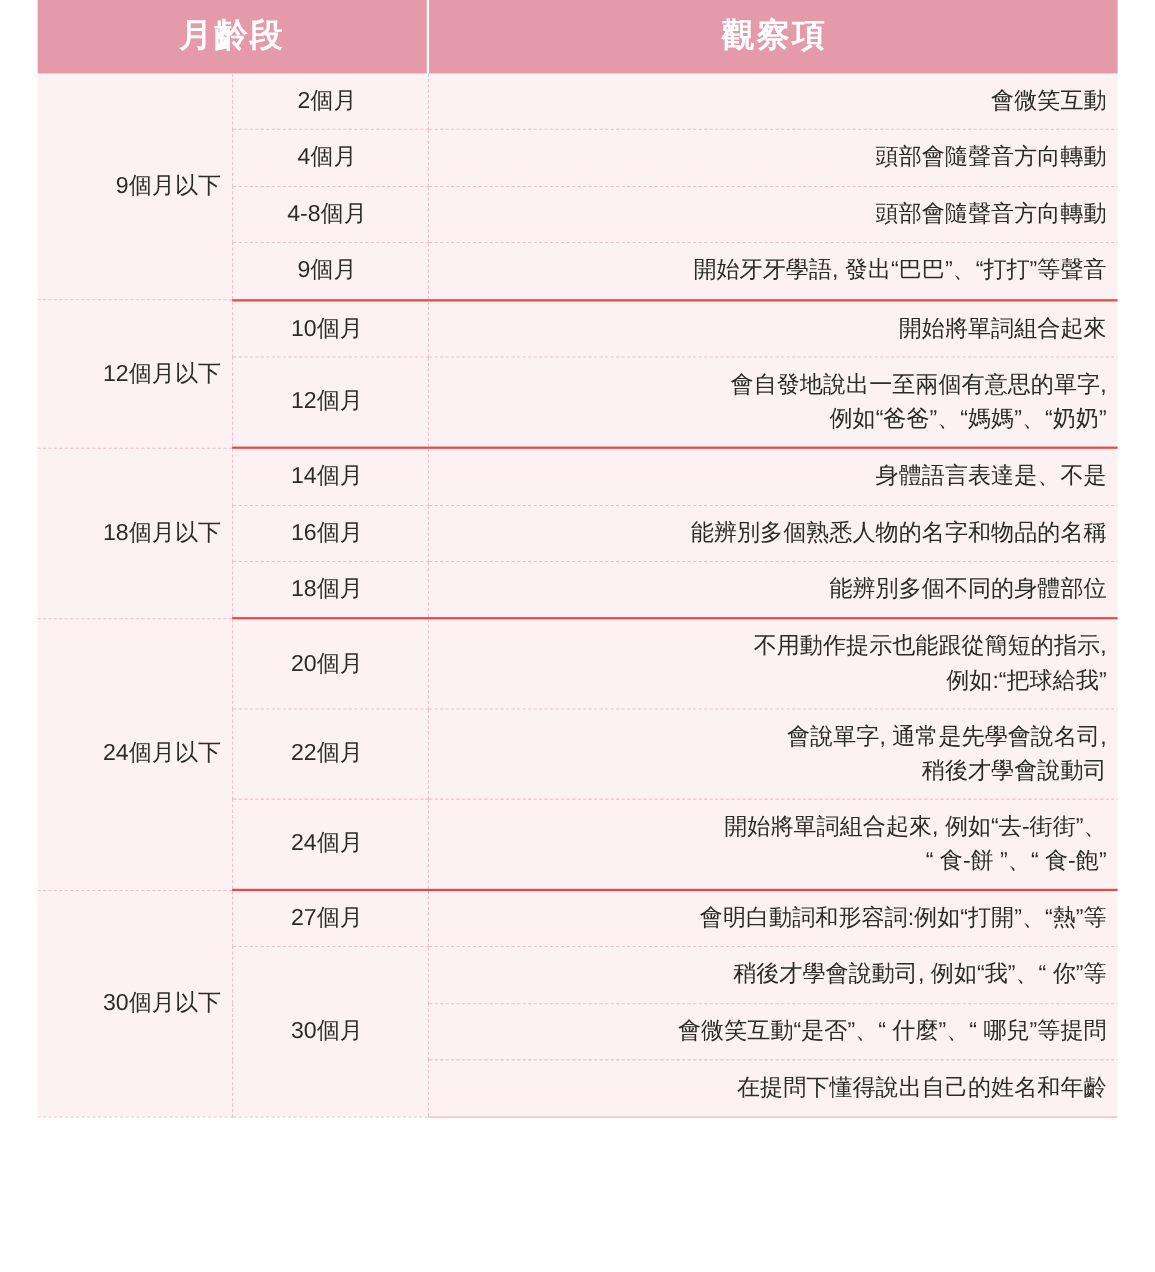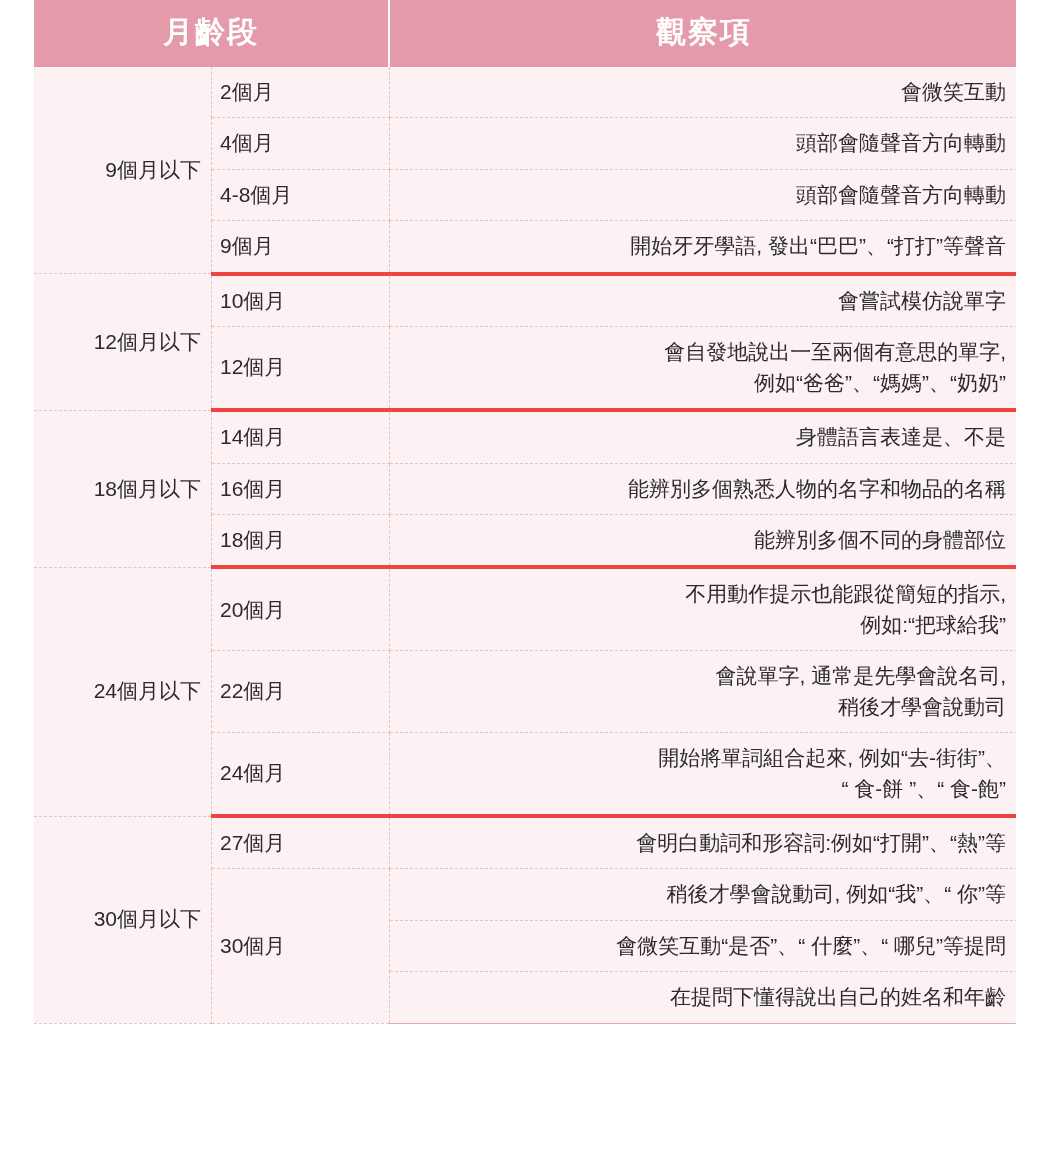--- a/index.html
+++ b/index.html
@@ -60,36 +60,36 @@
 
   td.age-group {
     width: 210px;
     text-align: right;
     padding: 6px 10px;
     border-right: 1px dashed #e8c2c8;
     font-size: 21px;
   }
   td.months {
     width: 144px;
-    text-align: left;
+    text-align: center;
     padding: 10px 14px 10px 8px;
     border-right: 1px dashed #e8c2c8;
     white-space: nowrap;
   }
   td.item {
     padding: 10px 12px 10px 18px;
     text-align: right;
   }
   td.item .line {
     display: block;
     white-space: nowrap;
   }
 
   tbody tr.group-end > td {
-    border-bottom: 4px solid #ef4444;
+    border-bottom: 2px solid #ef4444;
   }
   tbody tr:last-child > td {
     border-bottom: 1px solid #e3aab4;
   }
 
   
   .edge-left, .edge-right {
     position: absolute;
     top: 0;
     width: 34px;
@@ -138,21 +138,21 @@
         <td class="months">9個月</td>
         <td class="item">
           <span class="line">開始牙牙學語, 發出“巴巴”、“打打”等聲音</span>
         </td>
       </tr>
 
       <tr>
         <td class="age-group" rowspan="2">12個月以下</td>
         <td class="months">10個月</td>
         <td class="item">
-          <span class="line">會嘗試模仿說單字</span>
+          <span class="line">開始將單詞組合起來</span>
         </td>
       </tr>
       <tr class="group-end">
         <td class="months">12個月</td>
         <td class="item">
           <span class="line">會自發地說出一至兩個有意思的單字,</span>
           <span class="line">例如“爸爸”、“媽媽”、“奶奶”</span>
         </td>
       </tr>
 

